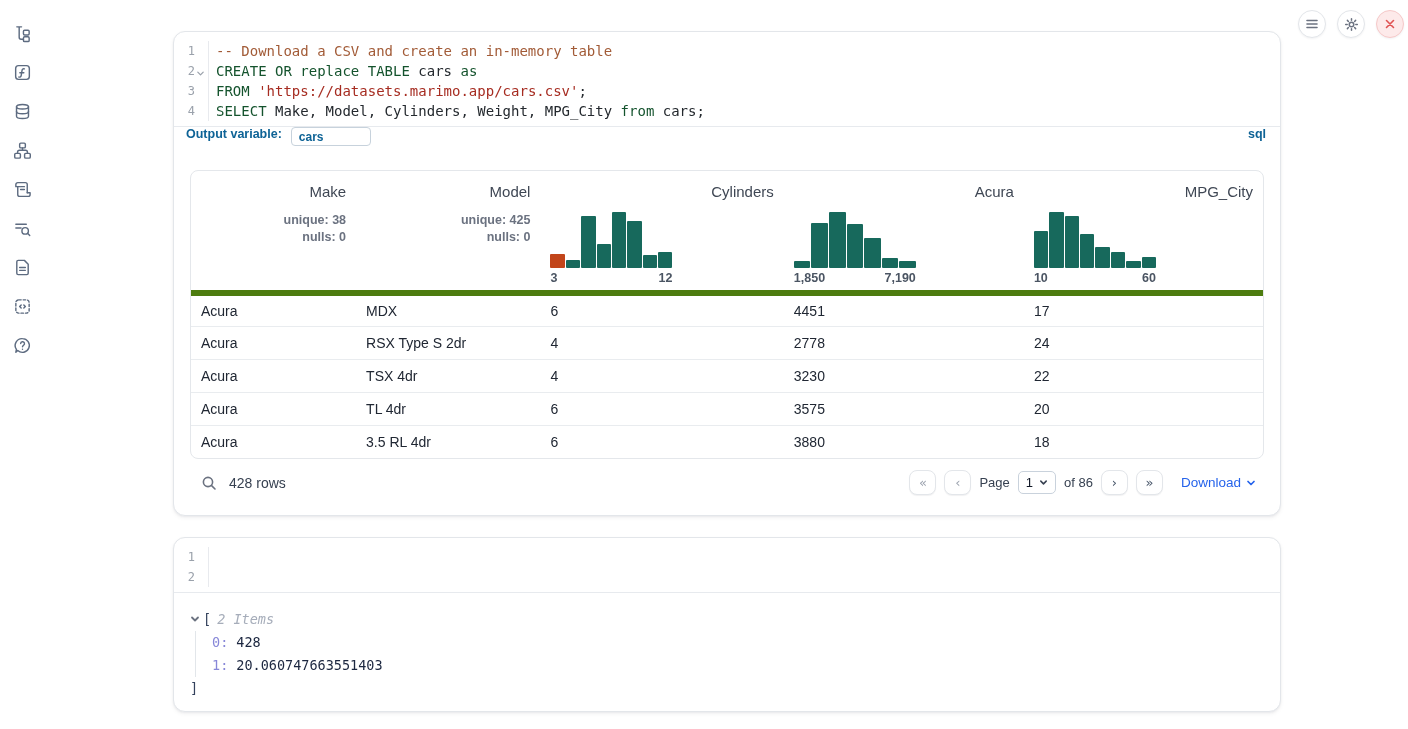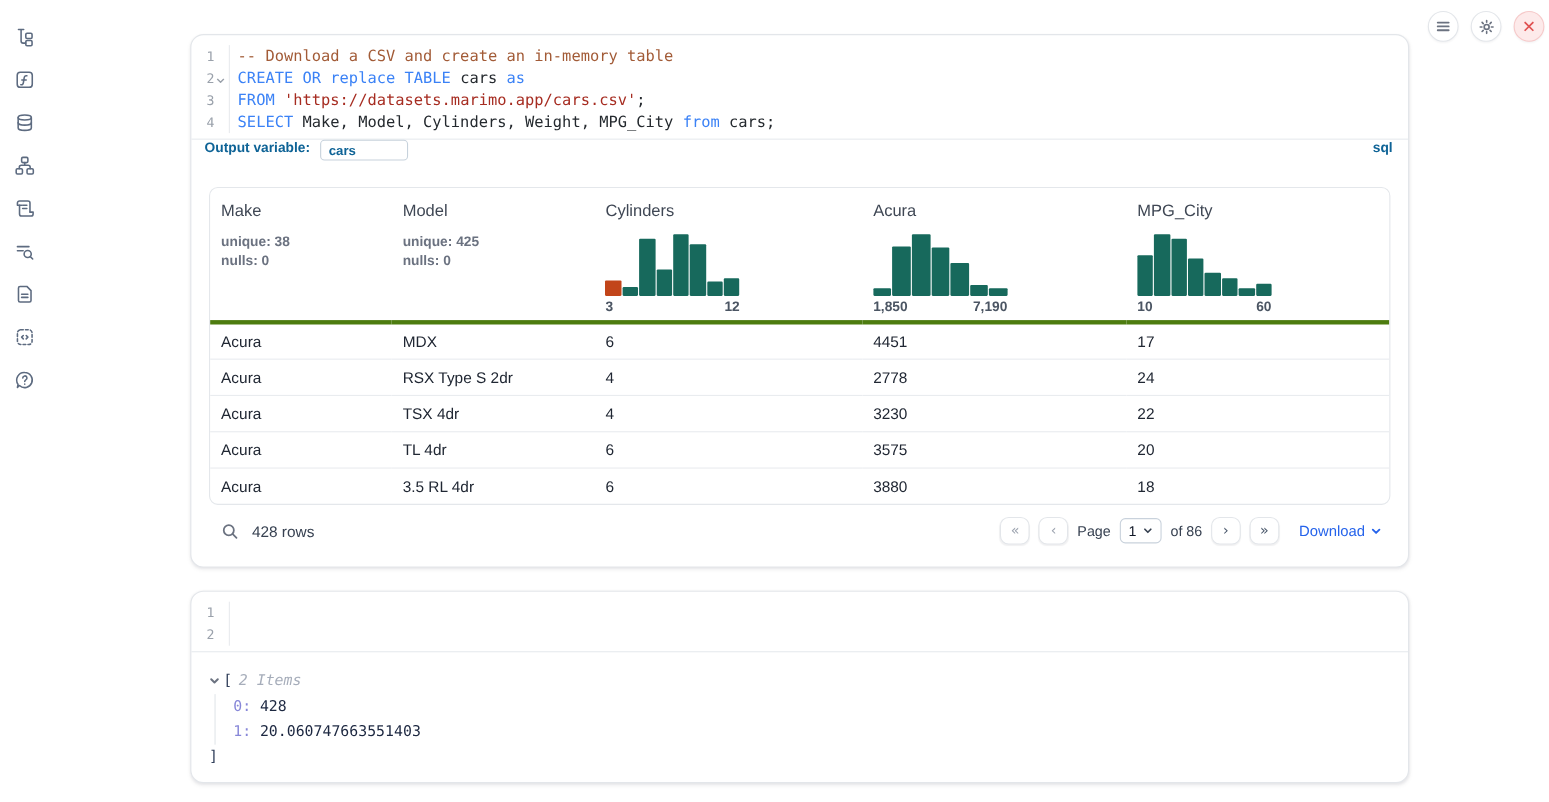--- a/index.html
+++ b/index.html
@@ -31,38 +31,38 @@
 
   .code-area { display:flex; padding-top:9px; }
   .gutter { width:35px; flex:none; border-right:1px solid #e8eaee; padding-right:3px; }
   .ln { height:20px; display:flex; justify-content:flex-end; align-items:center;
     font-family:"DejaVu Sans Mono", monospace; font-size:12px; color:#9aa1ab; gap:1px; }
   .ln .sp { width:9px; height:9px; }
   .code-lines { padding-left:7px; }
   .code-line { height:20px; line-height:20px; white-space:pre;
     font-family:"DejaVu Sans Mono", monospace; font-size:14px; color:#24292e; }
   .tk-comment { color:#a25b37; }
-  .tk-kw { color:#3b82f6; }
+  .tk-kw { color:#14532d; }
   .tk-str { color:#a62c21; }
   .tk-plain { color:#24292e; }
 
   
   .outvar { margin-top:5px; height:28px; border-top:1px solid #e7eaee;
     display:flex; align-items:flex-start; padding:0 14px 0 12px; }
   .outvar-label { font-size:12.5px; font-weight:bold; color:#0e6396; }
   .outvar-input { margin-left:9px; width:80px; height:19px; border:1px solid #c7d2dc;
     border-radius:4px; font-family:"Liberation Sans",sans-serif;
     font-size:12px; font-weight:bold; color:#0e6396; padding:0 7px; outline:none; }
   .lang-badge { margin-left:auto; font-size:12.5px; font-weight:bold; color:#0e6396; }
 
   
   .table-card { margin:16px 16px 0 16px; border:1px solid #e4e7eb; border-radius:8px; overflow:hidden; }
   table { width:100%; border-collapse:collapse; table-layout:fixed; }
   th { height:122px; padding:12px 10px; vertical-align:top; position:relative;
-    border-bottom:4px solid #4d7c0f; text-align:left; cursor:pointer; }
+    border-bottom:6px solid #4d7c0f; text-align:right; cursor:pointer; }
   .col-label { font-size:15px; font-weight:400; color:#3f4754; }
   .col-stats { margin-top:12px; font-size:12.5px; color:#6b7280; line-height:16.5px; }
   .hist-block { position:absolute; left:10px; bottom:5px; width:122px; }
   .hist-bars { display:flex; align-items:flex-end; gap:1px; height:56px; }
   .hist-bar { flex:1; background:#17695c; border-radius:1px; }
   .hist-labels { display:flex; justify-content:space-between;
     font-size:12.5px; color:#4b5563; margin-top:3px; }
   td { height:33px; padding:0 10px; border-bottom:1px solid #e9ecef;
     font-size:14px; color:#202733; }
   tbody tr:last-child td { border-bottom:none; }

